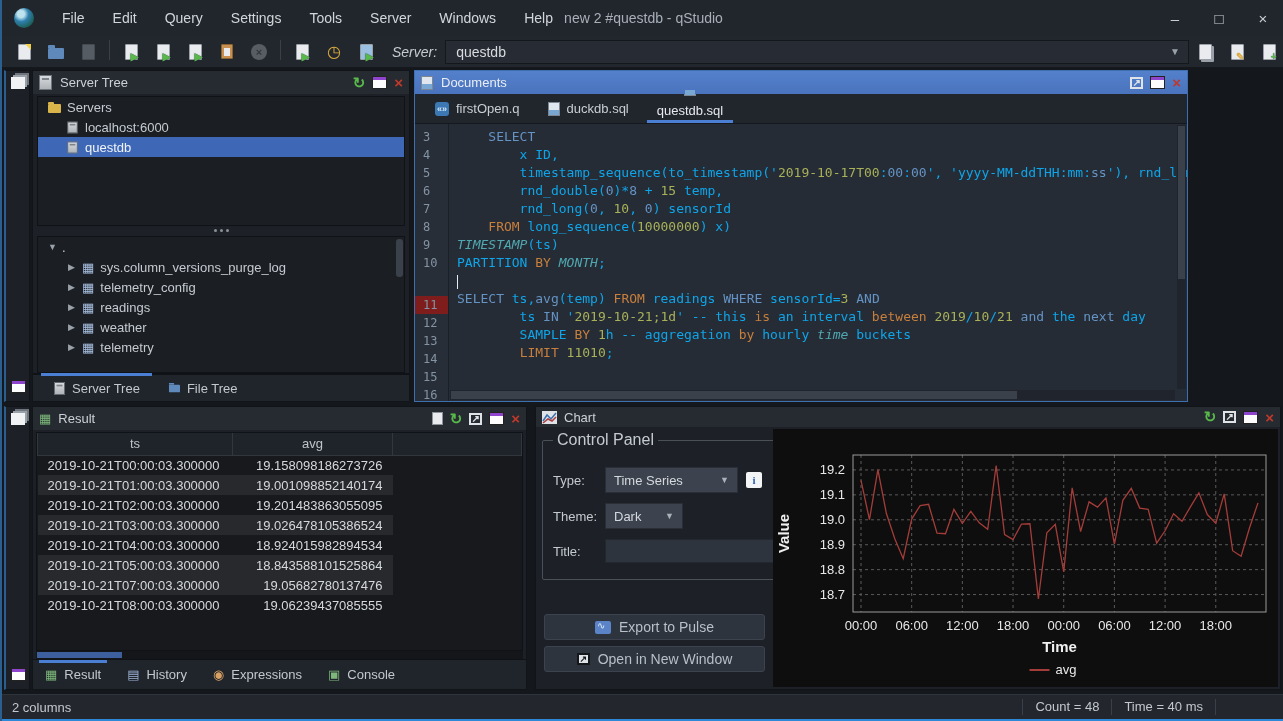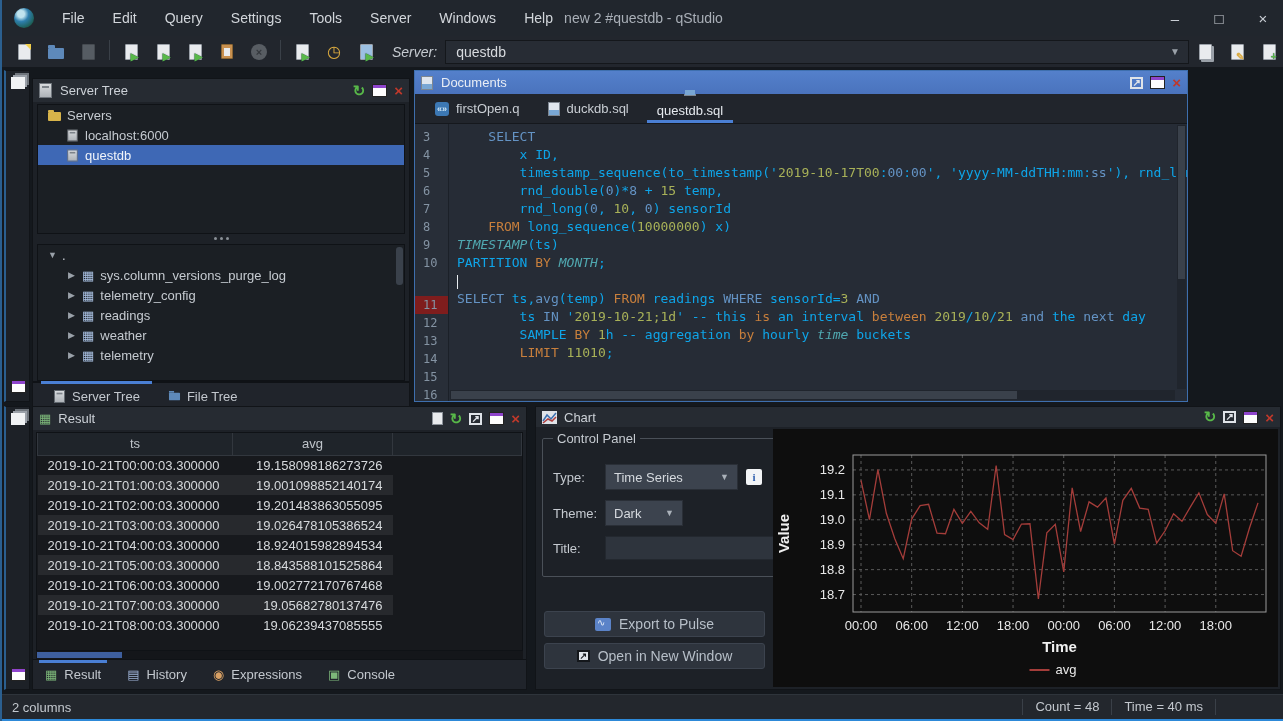--- a/index.html
+++ b/index.html
@@ -66,21 +66,21 @@
   .ic-server:before { content:""; position:absolute; left:2px; top:2px; right:2px; height:2px; background:#7d838a; }
   .ic-table { color:#a9c0e2; font-size:13px; line-height:13px; }
 
   
   .dockstrip { position:absolute; width:26px; background:#1d2127; border:1px solid #111418; border-left:2px solid #2b5f8f; }
   .dock-top-ic { width:14px; height:12px; margin:6px auto; background:#f0f2f4; box-shadow:2px -2px 0 #9aa0a8, 4px -4px 0 #6f757c; }
   .dock-bot-ic { position:absolute; bottom:8px; left:5px; width:15px; height:13px; background:#fdfdfd; border:1px solid #222; }
   .dock-bot-ic:before { content:""; display:block; height:3px; background:#8e44cc; }
 
   
-  #serverTreePanel { left:30px; top:78px; width:378px; height:332px; display:flex; flex-direction:column; }
+  #serverTreePanel { left:30px; top:70px; width:378px; height:332px; display:flex; flex-direction:column; }
   .tree-box { background:#1b1f24; border:1px solid #0f1216; margin:2px 4px 0 4px; overflow:hidden; }
   .tree-box.servers { height:130px; }
   .tree-box.tables { flex:1; position:relative; }
   .tree-row { display:flex; align-items:center; height:20px; padding-left:10px; color:#c5cad0; font-size:13px; white-space:nowrap; }
   .tree-row .twisty { width:14px; color:#9aa1a9; font-size:9px; }
   .tree-row.selected { background:#3e68b5; color:#f0f4fa; }
   .tree-row .gap { width:6px; }
   .splitter-dots { height:8px; display:flex; align-items:center; justify-content:center; gap:3px; }
   .splitter-dots i { width:3px; height:3px; border-radius:50%; background:#8a9097; }
   .vscroll-mini { position:absolute; right:1px; top:2px; width:7px; height:38px; background:#3a414b; border-radius:3px; }
@@ -133,21 +133,21 @@
   .bottom-tabbar { height:30px; background:#20242b; border-top:1px solid #0f1216; display:flex; align-items:center; padding-left:12px; gap:26px; position:relative; }
   .bottom-tab { display:flex; align-items:center; gap:7px; color:#c3c8ce; font-size:13px; height:30px; position:relative; }
   .bottom-tab.active:before { content:""; position:absolute; left:-6px; right:-6px; top:0; height:3px; background:#4a7fd4; }
   .bt-ic { font-size:13px; line-height:13px; }
 
   
   #chartPanel { left:533px; top:406px; width:746px; height:284px; display:flex; flex-direction:column; }
   .chart-body { flex:1; display:flex; }
   .ctrl-col { width:237px; padding:4px 6px; }
   fieldset.ctrl { border:1px solid #4a5058; border-radius:2px; padding:8px 10px 14px 10px; color:#c5cad0; }
-  fieldset.ctrl legend { padding:0 4px; font-size:13px; color:#c5cad0; }
+  fieldset.ctrl legend { padding:0 4px; font-size:16px; color:#c5cad0; }
   .ctrl-row { display:flex; align-items:center; margin:10px 0; }
   .ctrl-row label { width:52px; font-size:13px; color:#c5cad0; }
   .select { background:#3c434e; border:1px solid #2a2f37; height:26px; display:flex; align-items:center;
     padding:0 8px; color:#d5d9de; font-size:13px; }
   .select .arr { margin-left:auto; color:#aab1b9; font-size:9px; padding-left:14px; }
   .sel-type { width:133px; } .sel-theme { width:78px; }
   .info-ic { width:16px; height:16px; background:#f2f4f6; color:#2f5fae; font-weight:bold; font-size:11px;
     display:flex; align-items:center; justify-content:center; margin-left:8px; border-radius:2px; font-family:"Liberation Serif",serif; }
   .title-input { flex:1; height:24px; background:#2e343d; border:1px solid #23282f; }
   .big-btn { height:26px; margin:6px 2px 0 2px; background:#2e343d; border:1px solid #3c434e; border-radius:3px;
@@ -467,25 +467,20 @@
             <td></td>
           </tr>
           <tr>
             <td class="fill">2019-10-21T04:00:03.300000</td>
             <td class="fill num">18.924015982894534</td>
             <td></td>
           </tr>
           <tr class="alt">
             <td class="fill">2019-10-21T05:00:03.300000</td>
             <td class="fill num">18.843588101525864</td>
-            <td></td>
-          </tr>
-          <tr>
-            <td class="fill">2019-10-21T06:00:03.300000</td>
-            <td class="fill num">19.002772170767468</td>
             <td></td>
           </tr>
           <tr class="alt">
             <td class="fill">2019-10-21T07:00:03.300000</td>
             <td class="fill num">19.05682780137476</td>
             <td></td>
           </tr>
           <tr>
             <td class="fill">2019-10-21T08:00:03.300000</td>
             <td class="fill num">19.06239437085555</td>

